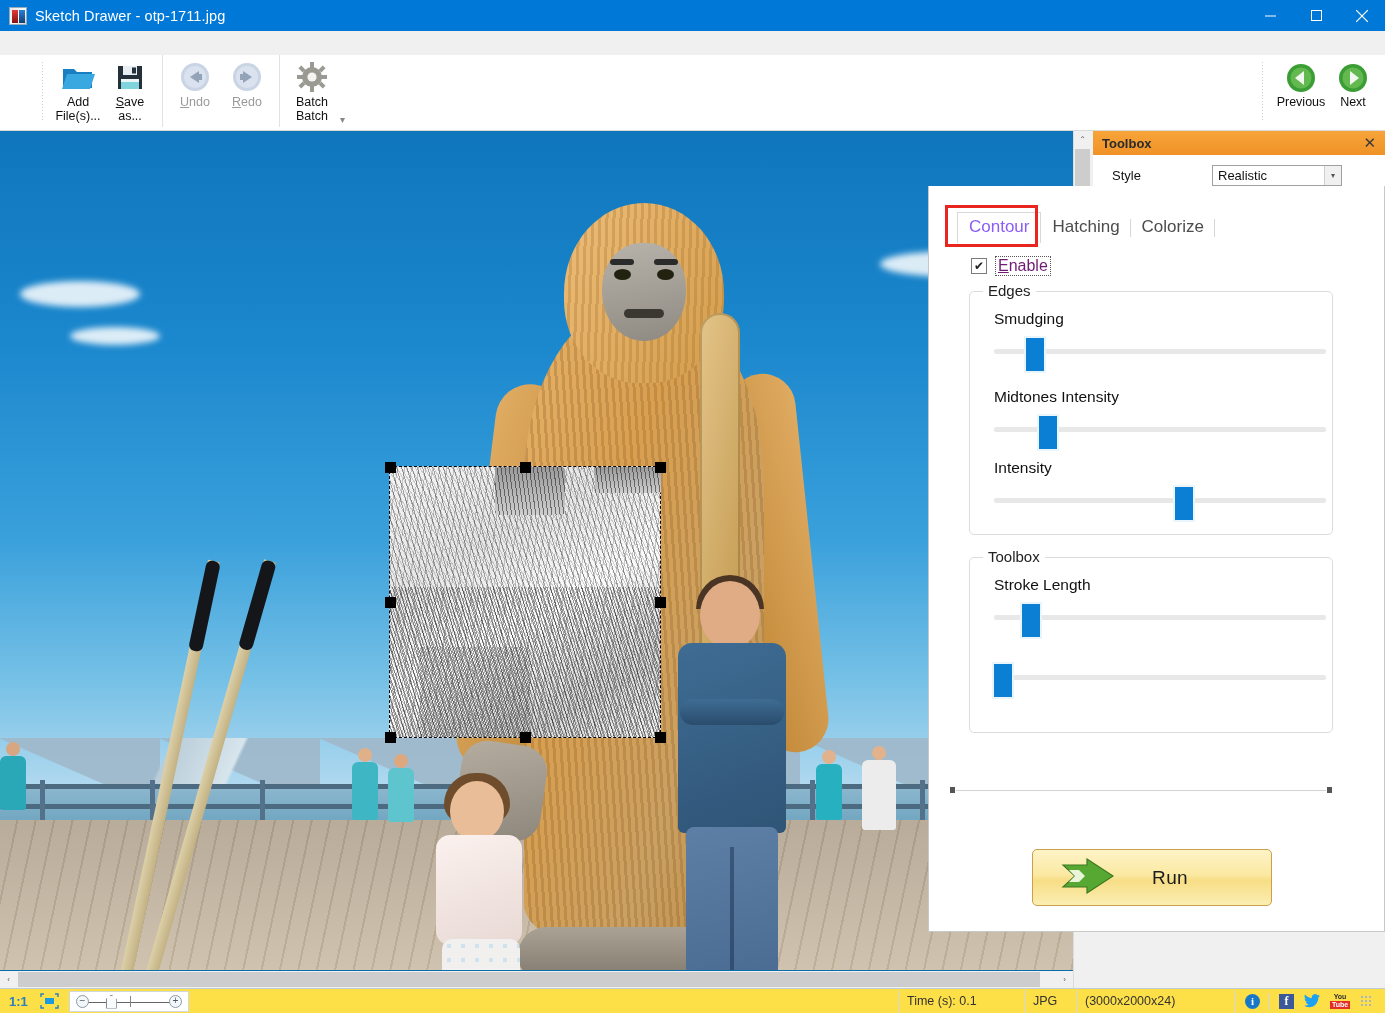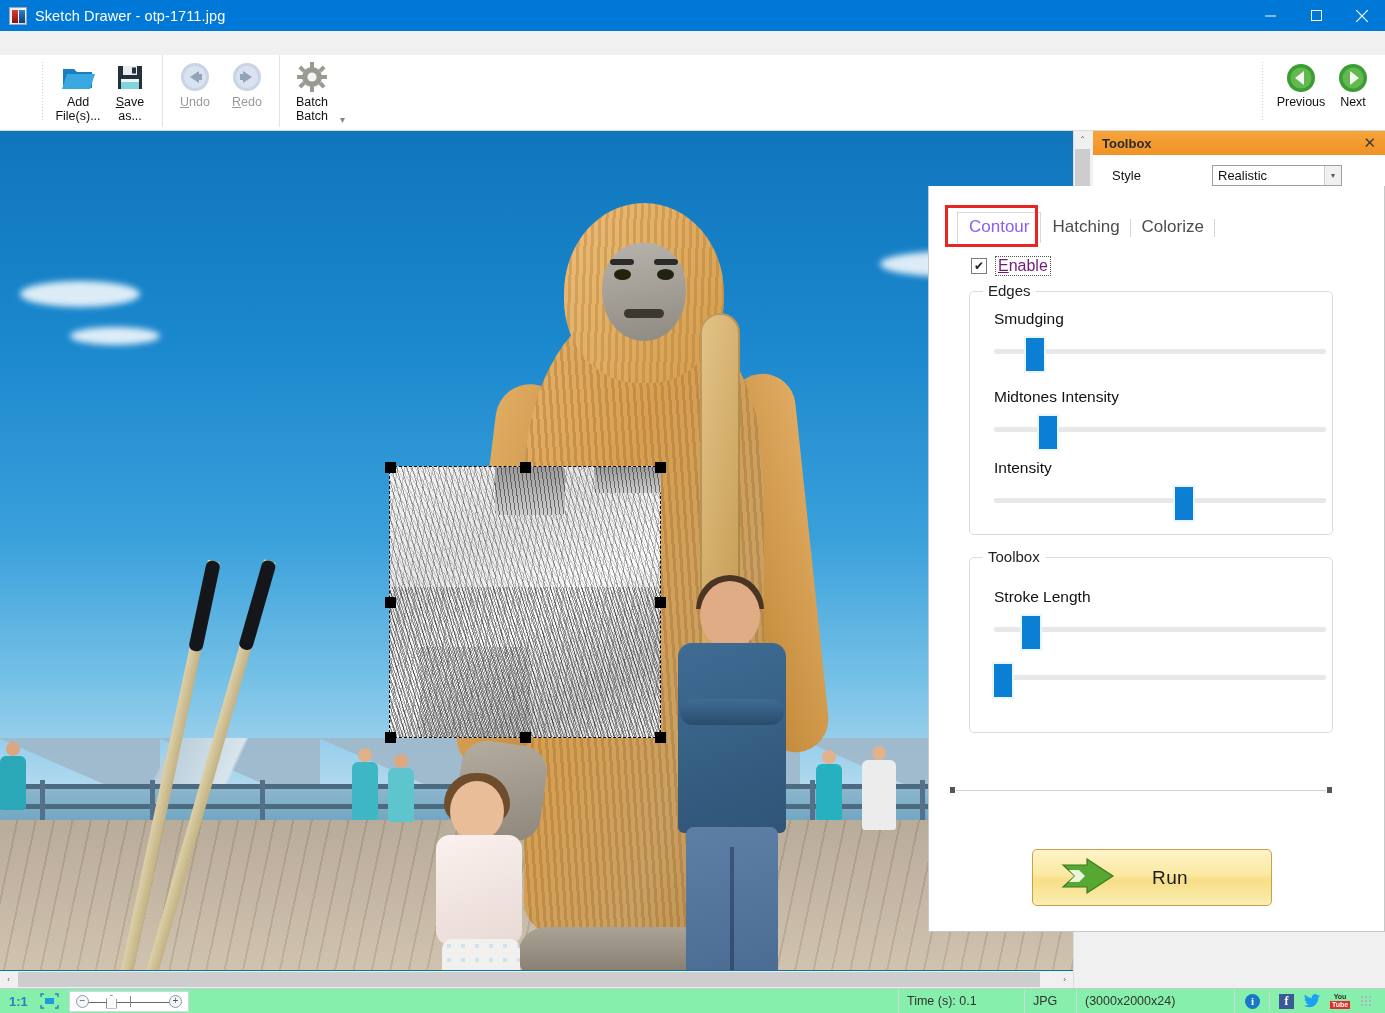--- a/index.html
+++ b/index.html
@@ -355,21 +355,21 @@
   }
   .run-btn .arrow-ico { margin-left:28px; }
   .run-btn .run-lbl {
     flex:1; text-align:center; font-size:19px; color:#1c1c1c; margin-right:46px;
     letter-spacing:.3px;
   }
 
   
   .statusbar {
     position:absolute; left:0; top:988px; width:1385px; height:25px;
-    background:#86efac; border-top:1px solid #bfccd6; display:flex; align-items:center;
+    background:#fde047; border-top:1px solid #bfccd6; display:flex; align-items:center;
   }
   .sb-cell { height:23px; display:flex; align-items:center; border-right:1px solid #cfd8de; padding:0 8px; font-size:12.5px; color:#333; }
   .sb-ratio { color:#2c7fc0; font-weight:bold; font-size:13px; padding:0 7px 0 9px; }
   .sb-fit { width:30px; display:flex; align-items:center; justify-content:center; }
   .zoom-widget {
     width:120px; height:21px; background:#fff; border:1px solid #cfd8de;
     display:flex; align-items:center; justify-content:center; position:relative;
     margin-left:4px;
   }
   .zw-line{ position:absolute; left:16px; right:16px; top:10px; height:1px; background:#666;}
@@ -720,21 +720,21 @@
         <div class="slider" style="margin-top:12px;">
           <div class="sl-track"></div>
           <div class="sl-thumb" style="left:13.5%;"></div>
         </div>
       </div>
     </div>
 
     <div class="group" style="left:40px; top:371px; width:364px; height:176px;">
       <div class="legend">Toolbox</div>
 
-      <div style="position:absolute; left:24px; top:18px; width:332px;margin-top:12px;">
+      <div style="position:absolute; left:24px; top:18px; width:332px;">
         <div class="sl-label">Stroke Length</div>
         <div class="slider" style="margin-top:12px;">
           <div class="sl-track"></div>
           <div class="sl-thumb" style="left:8.5%;"></div>
         </div>
       </div>
 
       <div style="position:absolute; left:24px; top:96px; width:332px;">
         <div class="slider" style="margin-top:12px;">
           <div class="sl-track"></div>

